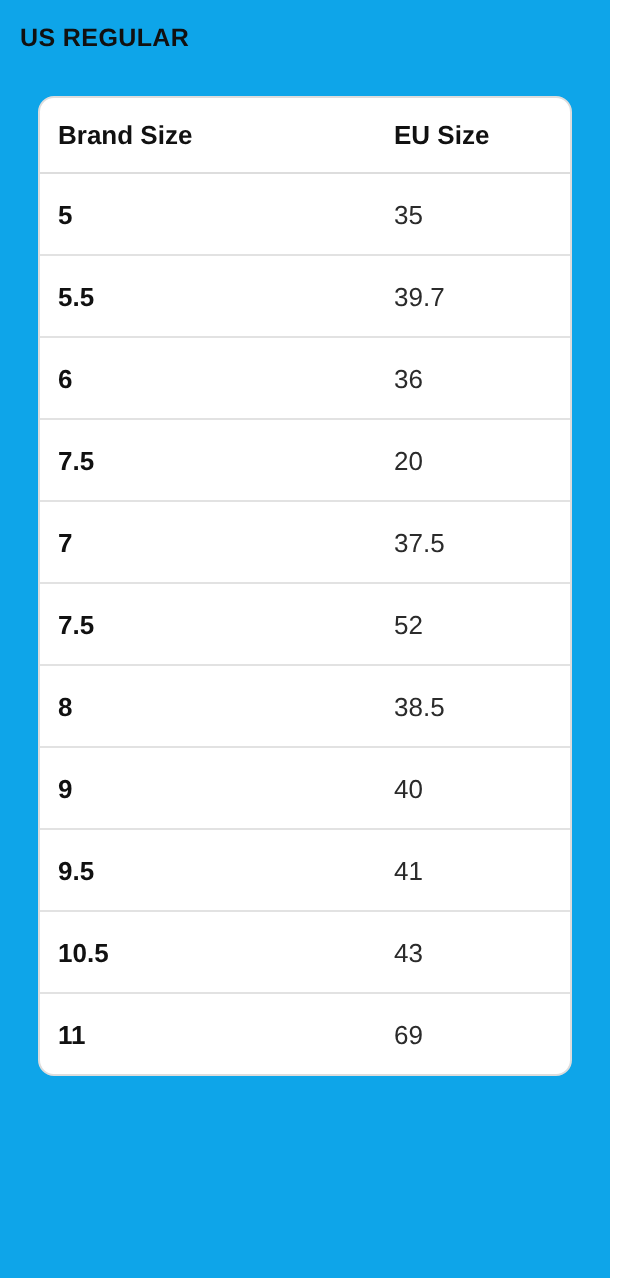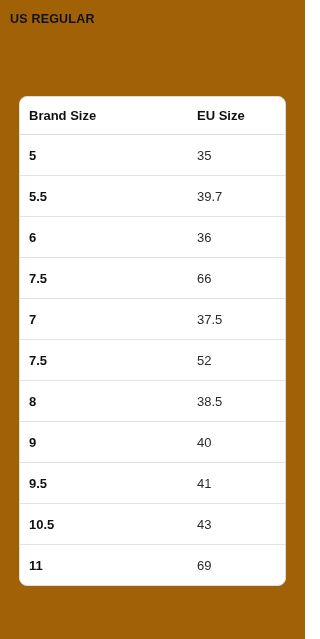--- a/index.html
+++ b/index.html
@@ -12,21 +12,21 @@
     width: 305px;
     height: 639px;
     font-family: "Liberation Sans", sans-serif;
     -webkit-font-smoothing: antialiased;
     overflow: hidden;
   }
   .page {
     position: relative;
     width: 305px;
     height: 639px;
-    background: #a16207;
+    background: #0ea5e9;
     box-sizing: border-box;
   }
   .chart-title {
     position: absolute;
     left: 10px;
     top: 11px;
     font-size: 12.5px;
     font-weight: bold;
     letter-spacing: 0.2px;
     color: #111111;
@@ -36,21 +36,20 @@
   .size-table-wrap {
     position: absolute;
     left: 19px;
     top: 48px;
     width: 267px;
     border: 1px solid #dddddd;
     border-radius: 8px;
     box-sizing: border-box;
     background: #ffffff;
     overflow: hidden;
-    margin-top: 48px;
   }
   table.size-table {
     width: 100%;
     border-collapse: collapse;
     table-layout: fixed;
   }
   table.size-table col.col-brand { width: 168px; }
   table.size-table col.col-eu { width: 97px; }
   table.size-table th,
   table.size-table td {
@@ -112,21 +111,21 @@
           <tr>
             <td class="cell-brand">5.5</td>
             <td class="cell-eu">39.7</td>
           </tr>
           <tr>
             <td class="cell-brand">6</td>
             <td class="cell-eu">36</td>
           </tr>
           <tr>
             <td class="cell-brand">7.5</td>
-            <td class="cell-eu">66</td>
+            <td class="cell-eu">20</td>
           </tr>
           <tr>
             <td class="cell-brand">7</td>
             <td class="cell-eu">37.5</td>
           </tr>
           <tr>
             <td class="cell-brand">7.5</td>
             <td class="cell-eu">52</td>
           </tr>
           <tr>

